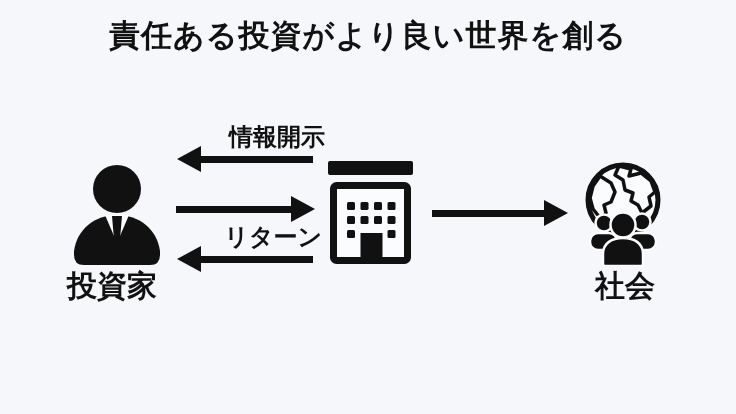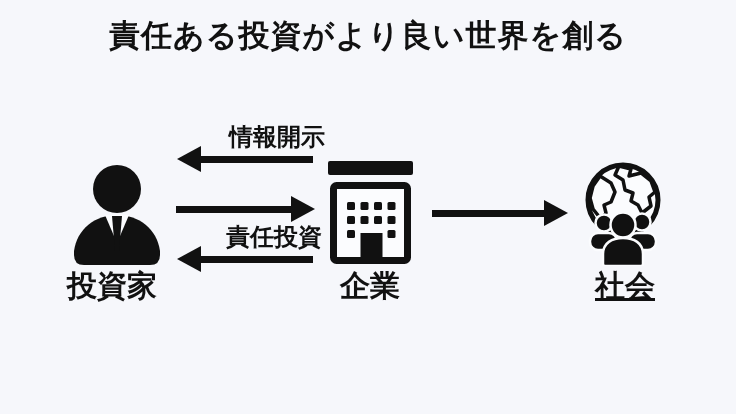--- a/index.html
+++ b/index.html
@@ -36,21 +36,21 @@
     width:0;height:0;flex:0 0 auto;
     border-top:13px solid transparent;border-bottom:13px solid transparent;
     border-left:24px solid var(--ink,#111111);
   }
   
   .investor-icon{left:71px;top:154px;width:92px;height:102px;}
   .company-icon{left:328px;top:152px;width:85px;height:103px;}
   .society-icon{left:581px;top:151px;width:84px;height:106px;}
   .investor-label{left:50px;top:257px;width:124px;}
   .company-label{left:308px;top:257px;width:124px;}
-  .society-label{left:563px;top:257px;width:124px;text-decoration:underline;}
+  .society-label{left:563px;top:257px;width:124px;}
   .a1{left:177px;top:137px;width:136px;height:26px;}
   .a2{left:176px;top:187px;width:139px;height:26px;}
   .a3{left:177px;top:237px;width:136px;height:26px;}
   .a4{left:432px;top:191px;width:136px;height:26px;}
   .lbl1{left:189px;top:112px;width:136px;}
   .lbl2{left:171px;top:162px;width:112px;}
   .lbl3{left:190px;top:212px;width:132px;}
   .lbl4{left:415px;top:166px;width:136px;}
 </style>
 </head>
@@ -80,21 +80,20 @@
       <rect x="59.5" y="41" width="8" height="8" rx="1.5" fill="currentColor"></rect>
       <rect x="19" y="55" width="8" height="8" rx="1.5" fill="currentColor"></rect>
       <rect x="32.5" y="55" width="8" height="8" rx="1.5" fill="currentColor"></rect>
       <rect x="46" y="55" width="8" height="8" rx="1.5" fill="currentColor"></rect>
       <rect x="59.5" y="55" width="8" height="8" rx="1.5" fill="currentColor"></rect>
       <rect x="19" y="69" width="8" height="8" rx="1.5" fill="currentColor"></rect>
       <rect x="59.5" y="69" width="8" height="8" rx="1.5" fill="currentColor"></rect>
       <rect x="32.5" y="72" width="22" height="24" fill="currentColor"></rect>
     </svg>
   </div>
-  <div class="node-label company-label">企業</div>
 
   <div class="icon society-icon">
     <svg viewBox="0 0 84 106" xmlns="http://www.w3.org/2000/svg" aria-hidden="true">
       <circle cx="42" cy="40" r="35" fill="#fbfcfe" stroke="currentColor" stroke-width="5"></circle>
       <path d="M38,6 L50,9 L48,16 L60,13 L70,21 L74,32 L68,37 L70,46 L61,53 L57,45 L50,41 L52,33 L44,30 L42,20 L34,15 Z" fill="#fbfcfe" stroke="currentColor" stroke-width="3.5" stroke-linejoin="round"></path>
       <path d="M19,16 L30,23 L34,32 L30,42 L23,45 L25,53 L20,59 L12,49 L9,38 L12,26 Z" fill="#fbfcfe" stroke="currentColor" stroke-width="3.5" stroke-linejoin="round"></path>
       <circle cx="23" cy="63" r="8.5" fill="currentColor" stroke="#fbfcfe" stroke-width="2.5"></circle>
       <rect x="9" y="73" width="27" height="17" rx="8" fill="currentColor" stroke="#fbfcfe" stroke-width="2.5"></rect>
       <circle cx="61" cy="62" r="8.5" fill="currentColor" stroke="#fbfcfe" stroke-width="2.5"></circle>
       <rect x="48" y="73" width="27" height="17" rx="8" fill="currentColor" stroke="#fbfcfe" stroke-width="2.5"></rect>
@@ -108,21 +107,21 @@
   <div class="arrow a1">
     <span class="head-left"></span>
     <span class="shaft"></span>
   </div>
 
   <div class="arrow a2">
     <span class="shaft"></span>
     <span class="head-right"></span>
   </div>
 
-  <div class="arrow-label lbl3">責任投資</div>
+  <div class="arrow-label lbl3">リターン</div>
   <div class="arrow a3">
     <span class="head-left"></span>
     <span class="shaft"></span>
   </div>
 
   <div class="arrow a4">
     <span class="shaft"></span>
     <span class="head-right"></span>
   </div>
 

